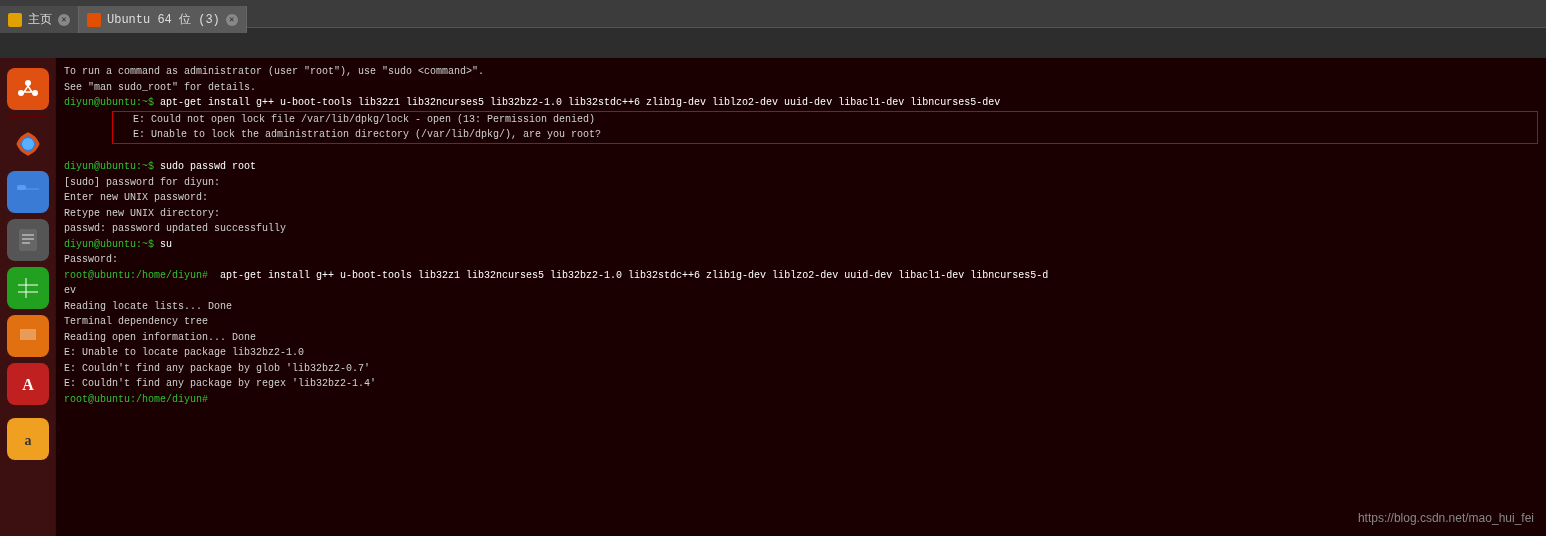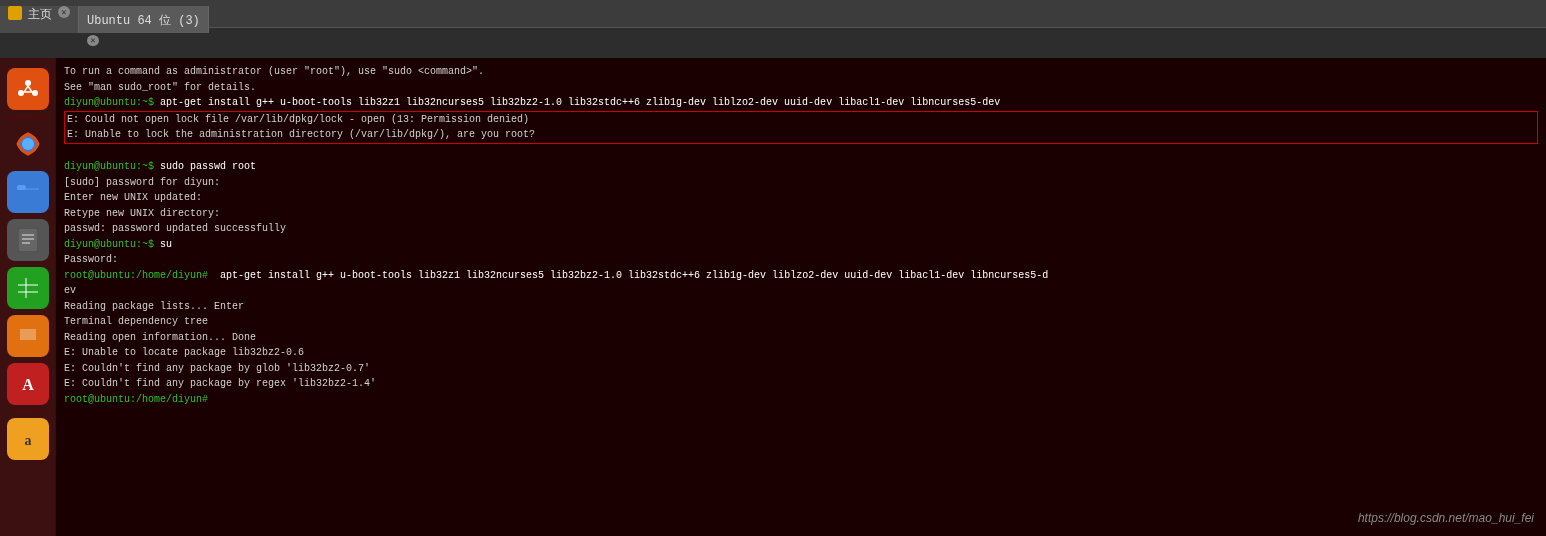--- a/index.html
+++ b/index.html
@@ -14,33 +14,33 @@
     
     .taskbar {
       display: flex;
       align-items: center;
       background: #3c3c3c;
       height: 28px;
       border-bottom: 1px solid #555;
     }
     .taskbar-tab {
       display: flex;
+      align-items: center;
       padding: 0 8px;
       height: 100%;
       font-size: 12px;
       color: #ddd;
       cursor: pointer;
       background: #4a4a4a;
       border-right: 1px solid #666;
       gap: 6px;
       margin-top: 12px;
     }
     .taskbar-tab.active {
       background: #5a5a5a;
-      flex-direction: column;
     }
     .taskbar-tab .tab-icon {
       width: 14px;
       height: 14px;
       border-radius: 2px;
       display: inline-block;
     }
     .tab-icon-home {
       background: #e0a000;
     }
@@ -171,21 +171,20 @@
     }
     .prompt-green { color: #30c030; }
     .prompt-white { color: #ffffff; }
     .watermark {
       position: absolute;
       bottom: 8px;
       right: 12px;
       color: #888;
       font-size: 12px;
       font-family: sans-serif;
-      font-style: italic;
     }
   </style>
 </head>
 <body>
 
 <div class="taskbar">
   <div class="taskbar-tab">
     <span class="tab-icon tab-icon-home"></span>
     <span>主页</span>
     <span class="tab-close">✕</span>
@@ -267,32 +266,32 @@
         <rect x="3" y="3" width="20" height="20" rx="2" fill="#f0a020"></rect>
         <text x="13" y="19" text-anchor="middle" font-family="serif" font-size="14" fill="#333" font-weight="bold">a</text>
       </svg>
   </div>
 </div>
 
 <div class="terminal">
   <pre><span class="plain-text">To run a command as administrator (user "root"), use "sudo &lt;command&gt;".</span>
 <span class="plain-text">See "man sudo_root" for details.</span>
 <span><span class="prompt-green">diyun@ubuntu:~$</span><span class="prompt-white"> apt-get install g++ u-boot-tools lib32z1 lib32ncurses5 lib32bz2-1.0 lib32stdc++6 zlib1g-dev liblzo2-dev uuid-dev libacl1-dev libncurses5-dev</span></span>
-<span style="display:block;border:1px solid #cc0000;padding:0 2px;"><span>E: Could not open lock file /var/lib/dpkg/lock - open (13: Permission denied)</span>
+<span style="display:block;border:1px solid #cc0000;padding:0 20px;margin-left:48px;"><span>E: Could not open lock file /var/lib/dpkg/lock - open (13: Permission denied)</span>
 <span>E: Unable to lock the administration directory (/var/lib/dpkg/), are you root?</span></span>
 <span><span class="prompt-green">diyun@ubuntu:~$</span><span class="prompt-white"> sudo passwd root</span></span>
 <span>[sudo] password for diyun:</span>
-<span>Enter new UNIX updated:</span>
+<span>Enter new UNIX password:</span>
 <span>Retype new UNIX directory:</span>
 <span>passwd: password updated successfully</span>
 <span><span class="prompt-green">diyun@ubuntu:~$</span><span class="prompt-white"> su</span></span>
 <span>Password:</span>
 <span><span class="prompt-green">root@ubuntu:/home/diyun#</span><span class="prompt-white">  apt-get install g++ u-boot-tools lib32z1 lib32ncurses5 lib32bz2-1.0 lib32stdc++6 zlib1g-dev liblzo2-dev uuid-dev libacl1-dev libncurses5-d</span></span>
 <span>ev</span>
-<span>Reading package lists... Enter</span>
+<span>Reading locate lists... Done</span>
 <span>Terminal dependency tree</span>
 <span>Reading open information... Done</span>
-<span>E: Unable to locate package lib32bz2-0.6</span>
+<span>E: Unable to locate package lib32bz2-1.0</span>
 <span>E: Couldn't find any package by glob 'lib32bz2-0.7'</span>
 <span>E: Couldn't find any package by regex 'lib32bz2-1.4'</span>
 <span><span class="prompt-green">root@ubuntu:/home/diyun#</span><span class="prompt-white"> </span></span></pre>
   <div class="watermark">https://blog.csdn.net/mao_hui_fei</div>
 </div>
 
 </body></html>

